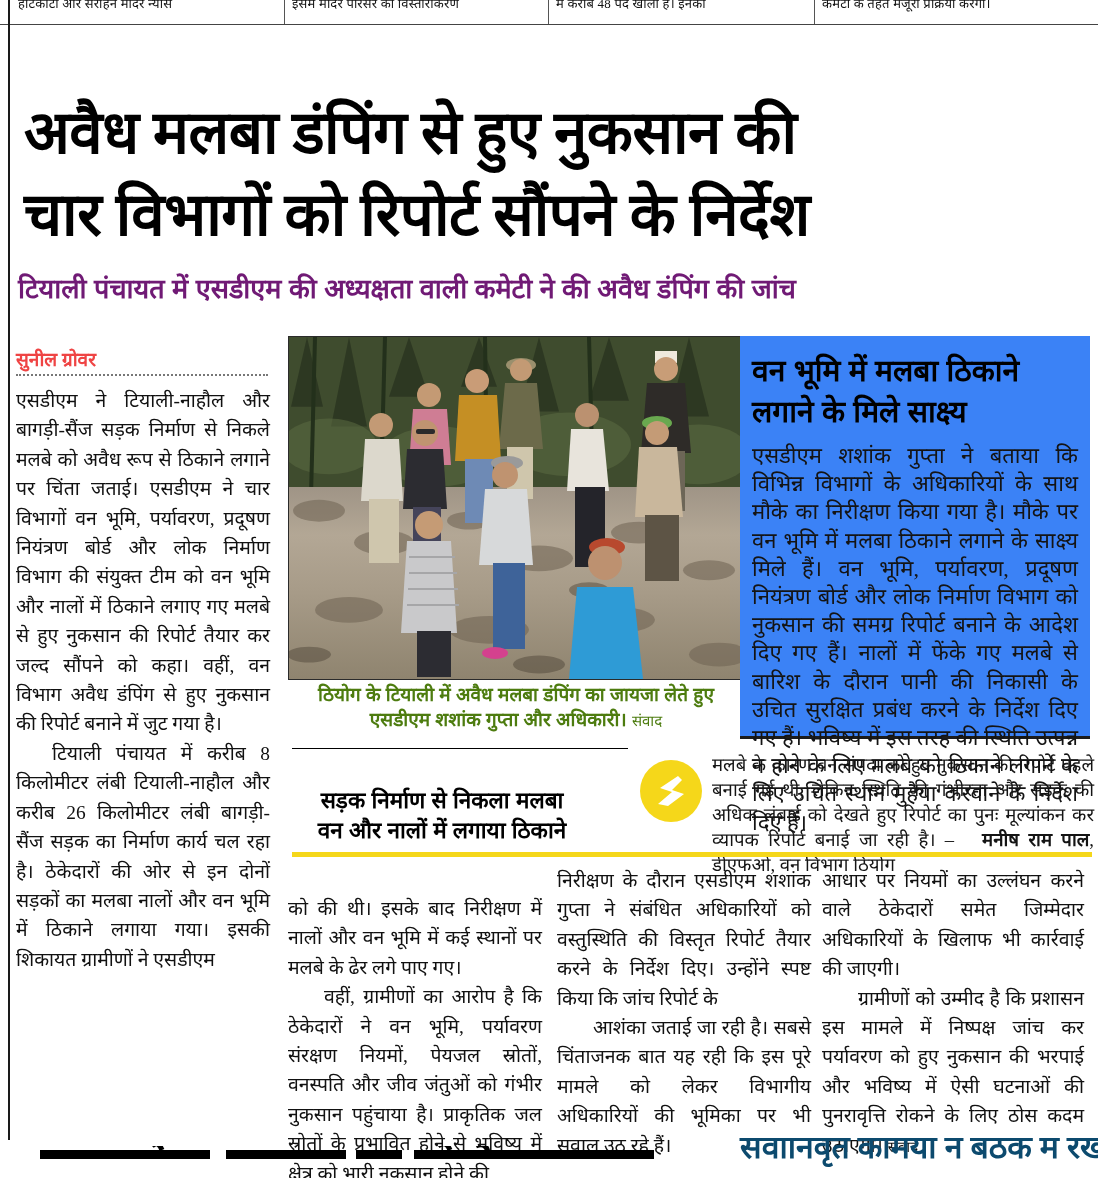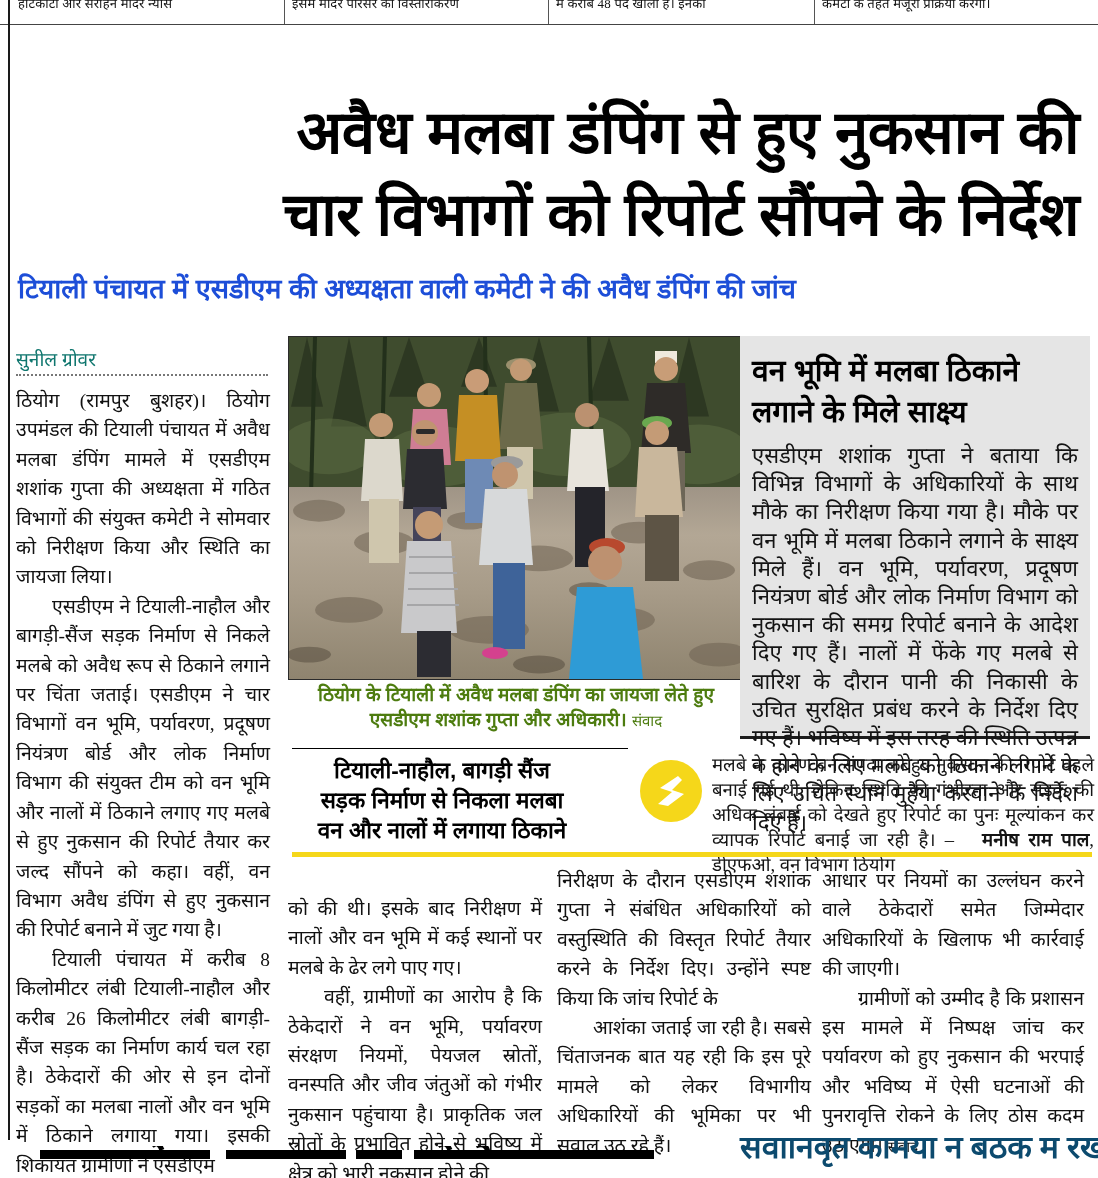--- a/index.html
+++ b/index.html
@@ -17,37 +17,36 @@
              border-bottom:1px solid #444;padding-left:38px;}
   .top-strip .tt{
     position:absolute;top:-6px;white-space:nowrap;font-size:13px;letter-spacing:.2px;
     color:#111;font-family:"Liberation Serif",serif;
   }
   .top-divider{position:absolute;top:0;width:1px;height:24px;background:#555;}
 
   
   .headline{
     position:absolute;left:24px;top:52px;width:1055px;
-    font-family:Liberation Sans, sans-serif;
+    font-family:Liberation Serif, serif;
     font-weight:bold;font-size:60px;line-height:82px;letter-spacing:-0.5px;
     color:#000;
-    text-align:right;
   }
   .headline .l2{display:block;}
   .subhead{
     position:absolute;left:18px;top:272px;width:1070px;
     font-family:"Liberation Sans","DejaVu Sans",sans-serif;
-    font-weight:bold;font-size:27px;line-height:34px;color:#1d4ed8;
+    font-weight:bold;font-size:27px;line-height:34px;color:#701a75;
     white-space:nowrap;
   }
 
   
   .byline{
     position:absolute;left:16px;top:346px;width:250px;
-    font-family:"Liberation Serif",serif;font-weight:normal;font-size:19px;color:#0f766e;
+    font-family:"Liberation Serif",serif;font-weight:bold;font-size:19px;color:#ef4444;
   }
   .byline-rule{position:absolute;left:16px;top:374px;width:252px;height:0;
     border-top:2px dotted #777;}
 
   
   .col{
     position:absolute;
     font-family:"Liberation Serif","DejaVu Serif",serif;
     font-size:19.4px;line-height:29.4px;
     text-align:justify;text-justify:inter-word;
@@ -66,21 +65,21 @@
   .caption{
     position:absolute;left:288px;top:682px;width:456px;
     font-family:"Liberation Sans","DejaVu Sans",sans-serif;
     font-weight:bold;font-size:19px;line-height:25px;text-align:center;color:#4d7c0f;
   }
   .caption .src{font-weight:normal;font-size:15px;}
 
   
   .sidebox{
     position:absolute;left:740px;top:336px;width:350px;height:400px;
-    background:#e5e5e5;border-bottom:3px solid #1c1c1c;
+    background:#3b82f6;border-bottom:3px solid #1c1c1c;
   }
   .sidebox h2{
     margin:0;padding:14px 10px 0 12px;
     font-family:"Liberation Sans","DejaVu Sans",sans-serif;
     font-weight:bold;font-size:30px;line-height:41px;color:#000;text-align:left;
   }
   .sidebox .sbody{
     padding:10px 12px 0 12px;
     font-family:"Liberation Serif",serif;font-size:22px;line-height:28.2px;
     text-align:justify;color:#141414;
@@ -149,21 +148,20 @@
     <span>अवैध मलबा डंपिंग से हुए नुकसान की</span>
     <span class="l2">चार विभागों को रिपोर्ट सौंपने के निर्देश</span>
   </h1>
 
   <div class="subhead">टियाली पंचायत में एसडीएम की अध्यक्षता वाली कमेटी ने की अवैध डंपिंग की जांच</div>
 
   <div class="byline">सुनील ग्रोवर</div>
   <div class="byline-rule"></div>
 
   <div class="col col-left">
-    <p>ठियोग (रामपुर बुशहर)। ठियोग उपमंडल की टियाली पंचायत में अवैध मलबा डंपिंग मामले में एसडीएम शशांक गुप्ता की अध्यक्षता में गठित विभागों की संयुक्त कमेटी ने सोमवार को निरीक्षण किया और स्थिति का जायजा लिया।</p>
     <p>एसडीएम ने टियाली-नाहौल और बागड़ी-सैंज सड़क निर्माण से निकले मलबे को अवैध रूप से ठिकाने लगाने पर चिंता जताई। एसडीएम ने चार विभागों वन भूमि, पर्यावरण, प्रदूषण नियंत्रण बोर्ड और लोक निर्माण विभाग की संयुक्त टीम को वन भूमि और नालों में ठिकाने लगाए गए मलबे से हुए नुकसान की रिपोर्ट तैयार कर जल्द सौंपने को कहा। वहीं, वन विभाग अवैध डंपिंग से हुए नुकसान की रिपोर्ट बनाने में जुट गया है।</p>
     <p>टियाली पंचायत में करीब 8 किलोमीटर लंबी टियाली-नाहौल और करीब 26 किलोमीटर लंबी बागड़ी-सैंज सड़क का निर्माण कार्य चल रहा है। ठेकेदारों की ओर से इन दोनों सड़कों का मलबा नालों और वन भूमि में ठिकाने लगाया गया। इसकी शिकायत ग्रामीणों ने एसडीएम</p>
   </div>
 
   <div class="photo-wrap">
     <div class="photo">
       <div class="sky"></div>
       <svg class="trees" viewBox="0 0 456 165" preserveAspectRatio="none">
         <rect x="0" y="0" width="456" height="165" fill="#3f4c2e"></rect>
         <g fill="#2b3520" opacity="0.85">
@@ -286,21 +284,21 @@
   <aside class="sidebox">
     <h2>
       <span>वन भूमि में मलबा ठिकाने</span><br>
       <span>लगाने के मिले साक्ष्य</span>
     </h2>
     <div class="sbody">एसडीएम शशांक गुप्ता ने बताया कि विभिन्न विभागों के अधिकारियों के साथ मौके का निरीक्षण किया गया है। मौके पर वन भूमि में मलबा ठिकाने लगाने के साक्ष्य मिले हैं। वन भूमि, पर्यावरण, प्रदूषण नियंत्रण बोर्ड और लोक निर्माण विभाग को नुकसान की समग्र रिपोर्ट बनाने के आदेश दिए गए हैं। नालों में फेंके गए मलबे से बारिश के दौरान पानी की निकासी के उचित सुरक्षित प्रबंध करने के निर्देश दिए गए हैं। भविष्य में इस तरह की स्थिति उत्पन्न न होने के लिए मलबे को ठिकाने लगाने के लिए उचित स्थान मुहैया करवाने के निर्देश दिए हैं।</div>
   </aside>
 
   <div class="mid-rule"></div>
   <div class="kicker">
-    <span>टियाली-नाहौल, बागड़ी सैंज</span><br>
+    <br>
     <span>सड़क निर्माण से निकला मलबा</span><br>
     <span>वन और नालों में लगाया ठिकाने</span>
   </div>
 
   <div class="quote">
     <span>मलबे के कारण वन संपदा को हुए नुकसान की रिपोर्ट पहले बनाई गई थी, लेकिन स्थिति की गंभीरता और सड़क की अधिक लंबाई को देखते हुए रिपोर्ट का पुनः मूल्यांकन कर व्यापक रिपोर्ट बनाई जा रही है।</span>
     <span>–</span><span class="attrib">मनीष राम पाल</span><span class="role">, डीएफओ, वन विभाग ठियोग</span>
   </div>
   <div class="quote-badge">
     <svg width="46" height="46" viewBox="0 0 46 46" aria-hidden="true">

